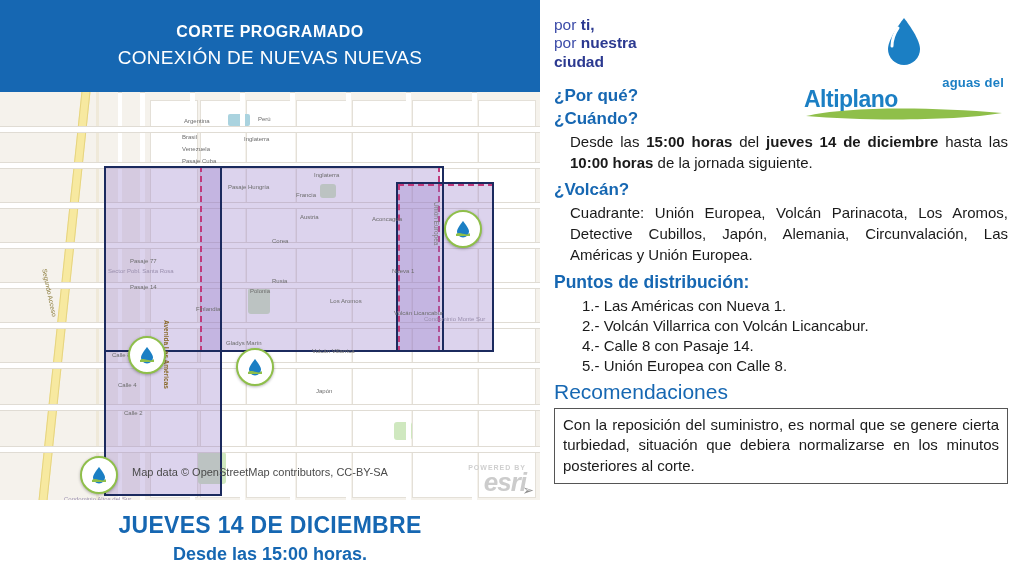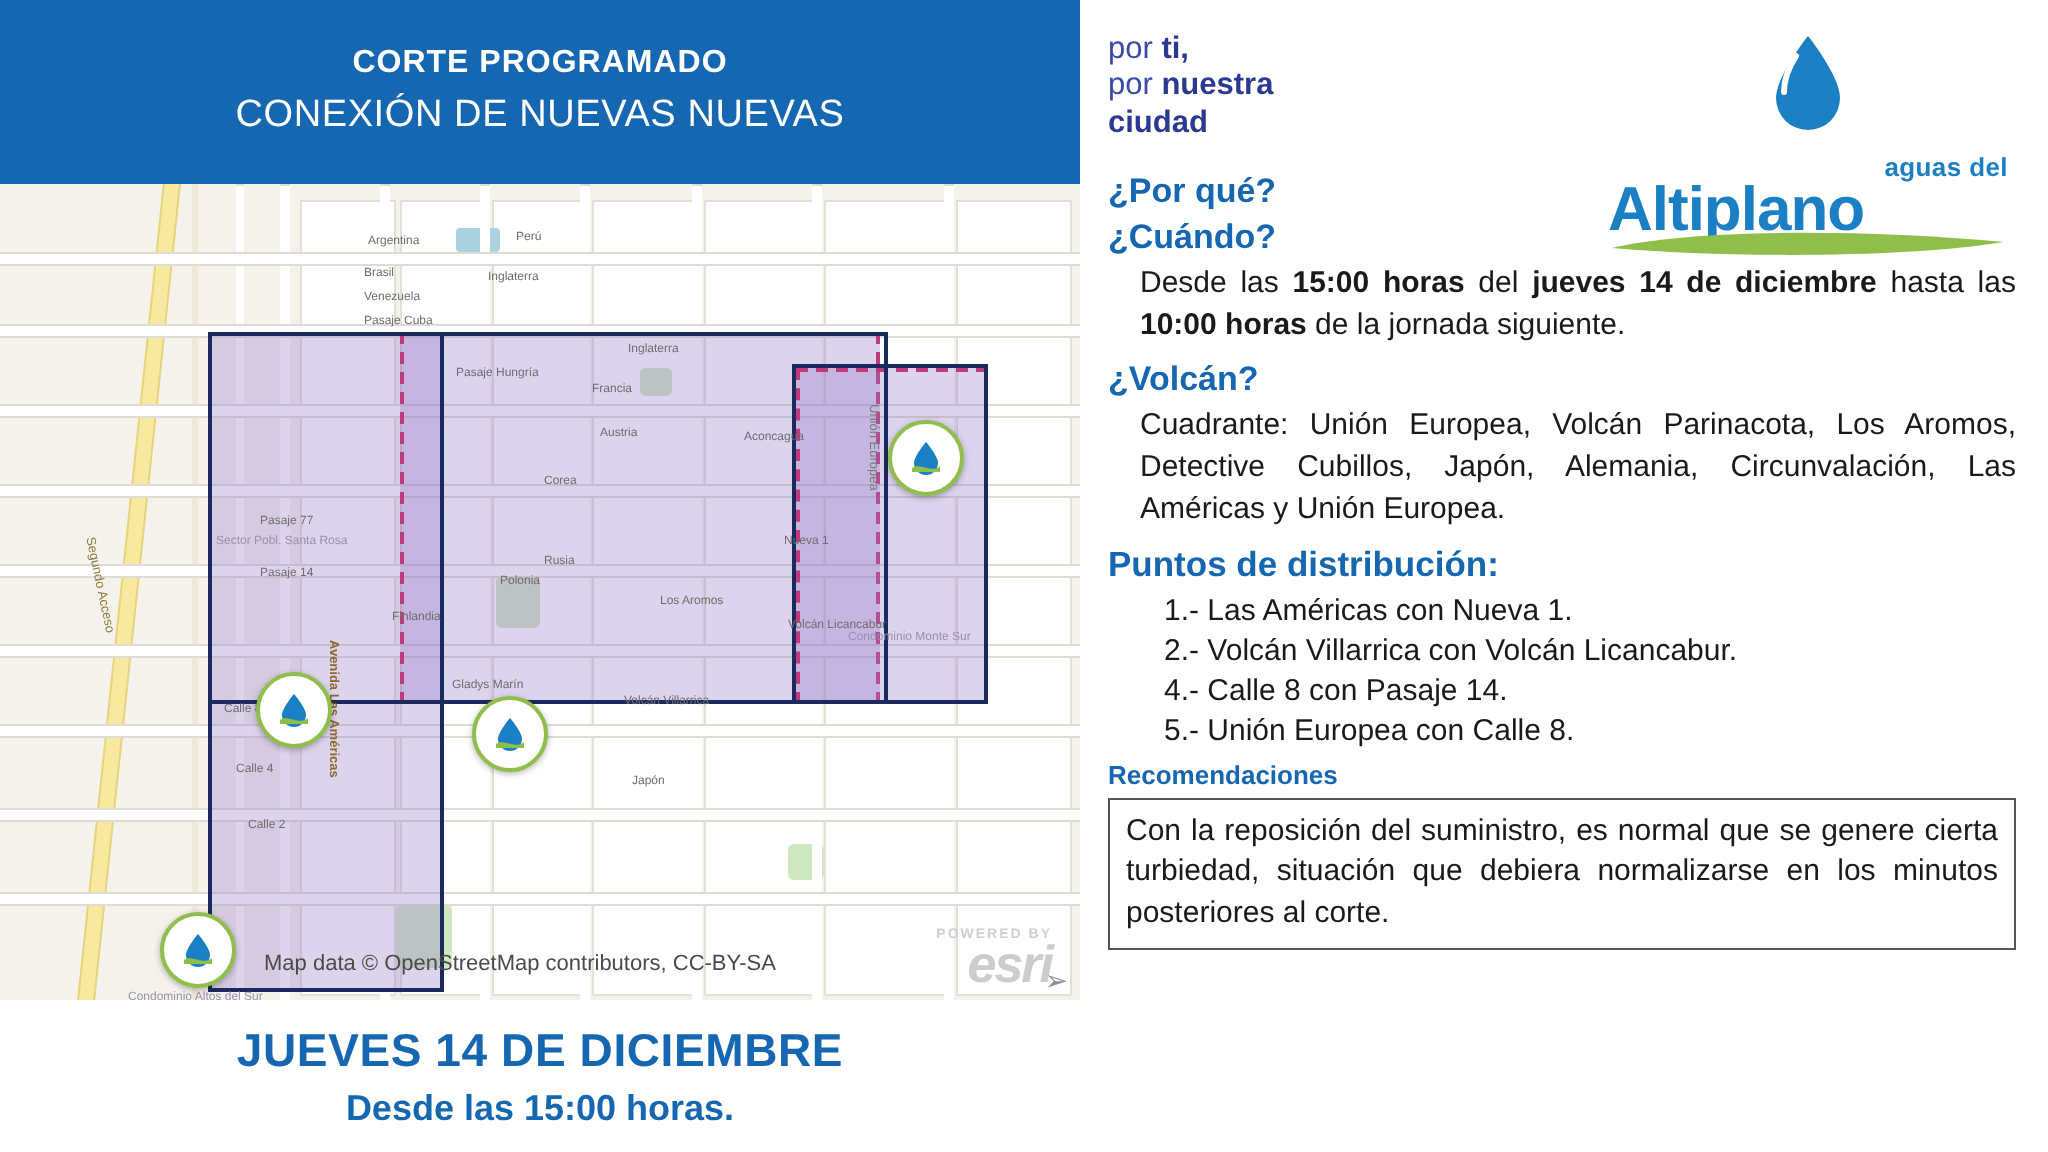--- a/index.html
+++ b/index.html
@@ -130,21 +130,21 @@
     border: 2px solid #8fbf4a;
     display: flex;
     align-items: center;
     justify-content: center;
     box-shadow: 0 1px 3px rgba(0,0,0,0.3);
   }
   .pin svg { display: block; }
   .map-credit {
     position: absolute;
     left: 132px;
-    bottom: 12px;
+    bottom: 22px;
     font-size: 11px;
     color: #4a4a4a;
     font-family: "Liberation Sans", sans-serif;
   }
   .esri {
     position: absolute;
     right: 14px;
     bottom: 6px;
     text-align: right;
     color: #bfbfbf;
@@ -226,21 +226,21 @@
   .brand-drop { flex: 0 0 auto; }
   .brand-text { line-height: 1; }
   .brand-small {
     font-size: 13px;
     color: #1b7fc4;
     text-align: right;
     font-weight: bold;
     letter-spacing: 0.2px;
   }
   .brand-main {
-    font-size: 31px;
+    font-size: 23px;
     font-weight: bold;
     color: #1b7fc4;
     letter-spacing: -0.5px;
     line-height: 0.95;
   }
   .brand-swoosh { margin-top: -4px; }
 
   .q {
     color: #1667b2;
     font-weight: bold;
@@ -263,22 +263,22 @@
     margin: 2px 0 4px 0;
   }
   .list li {
     list-style: none;
     font-size: 15px;
     color: #1a1a1a;
     line-height: 1.33;
   }
   .rec-title {
     color: #1667b2;
-    font-weight: bold;
-    font-size: 13px;
+    font-weight: normal;
+    font-size: 21px;
     margin: 2px 0 4px 0;
   }
   .rec-box {
     border: 1px solid #555555;
     padding: 6px 8px 7px 8px;
     font-size: 15px;
     line-height: 1.35;
     color: #1a1a1a;
     text-align: justify;
   }

